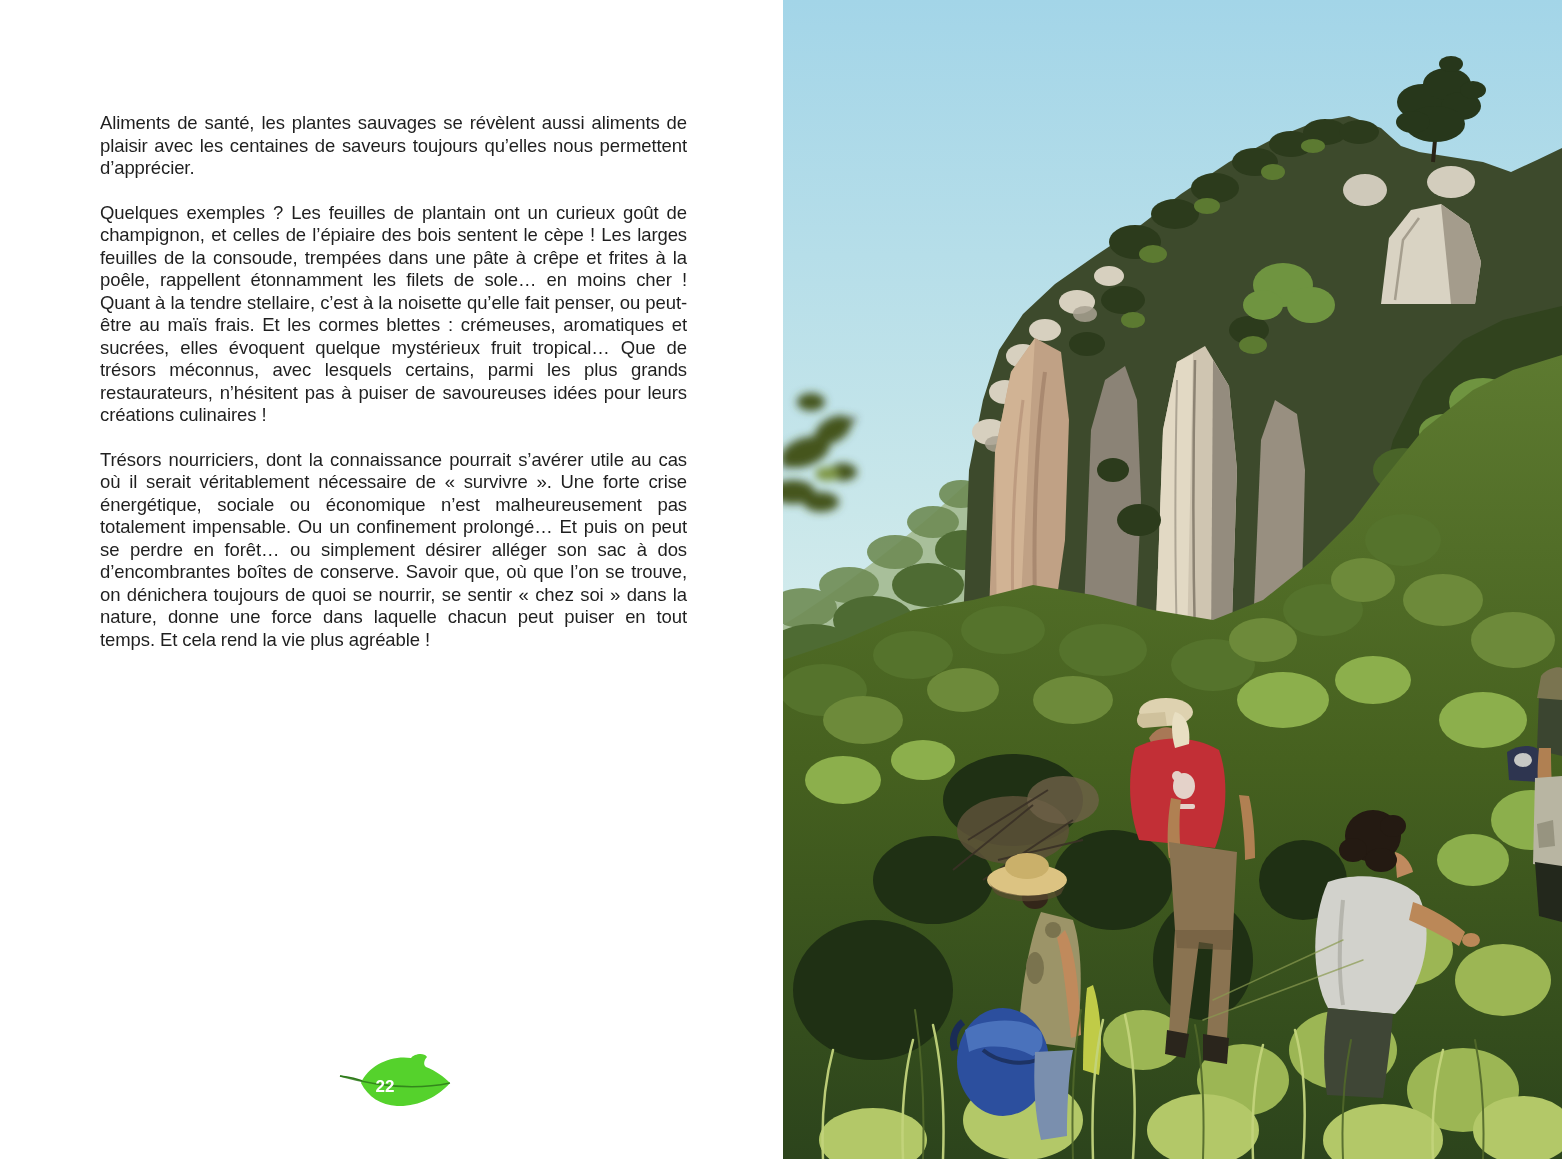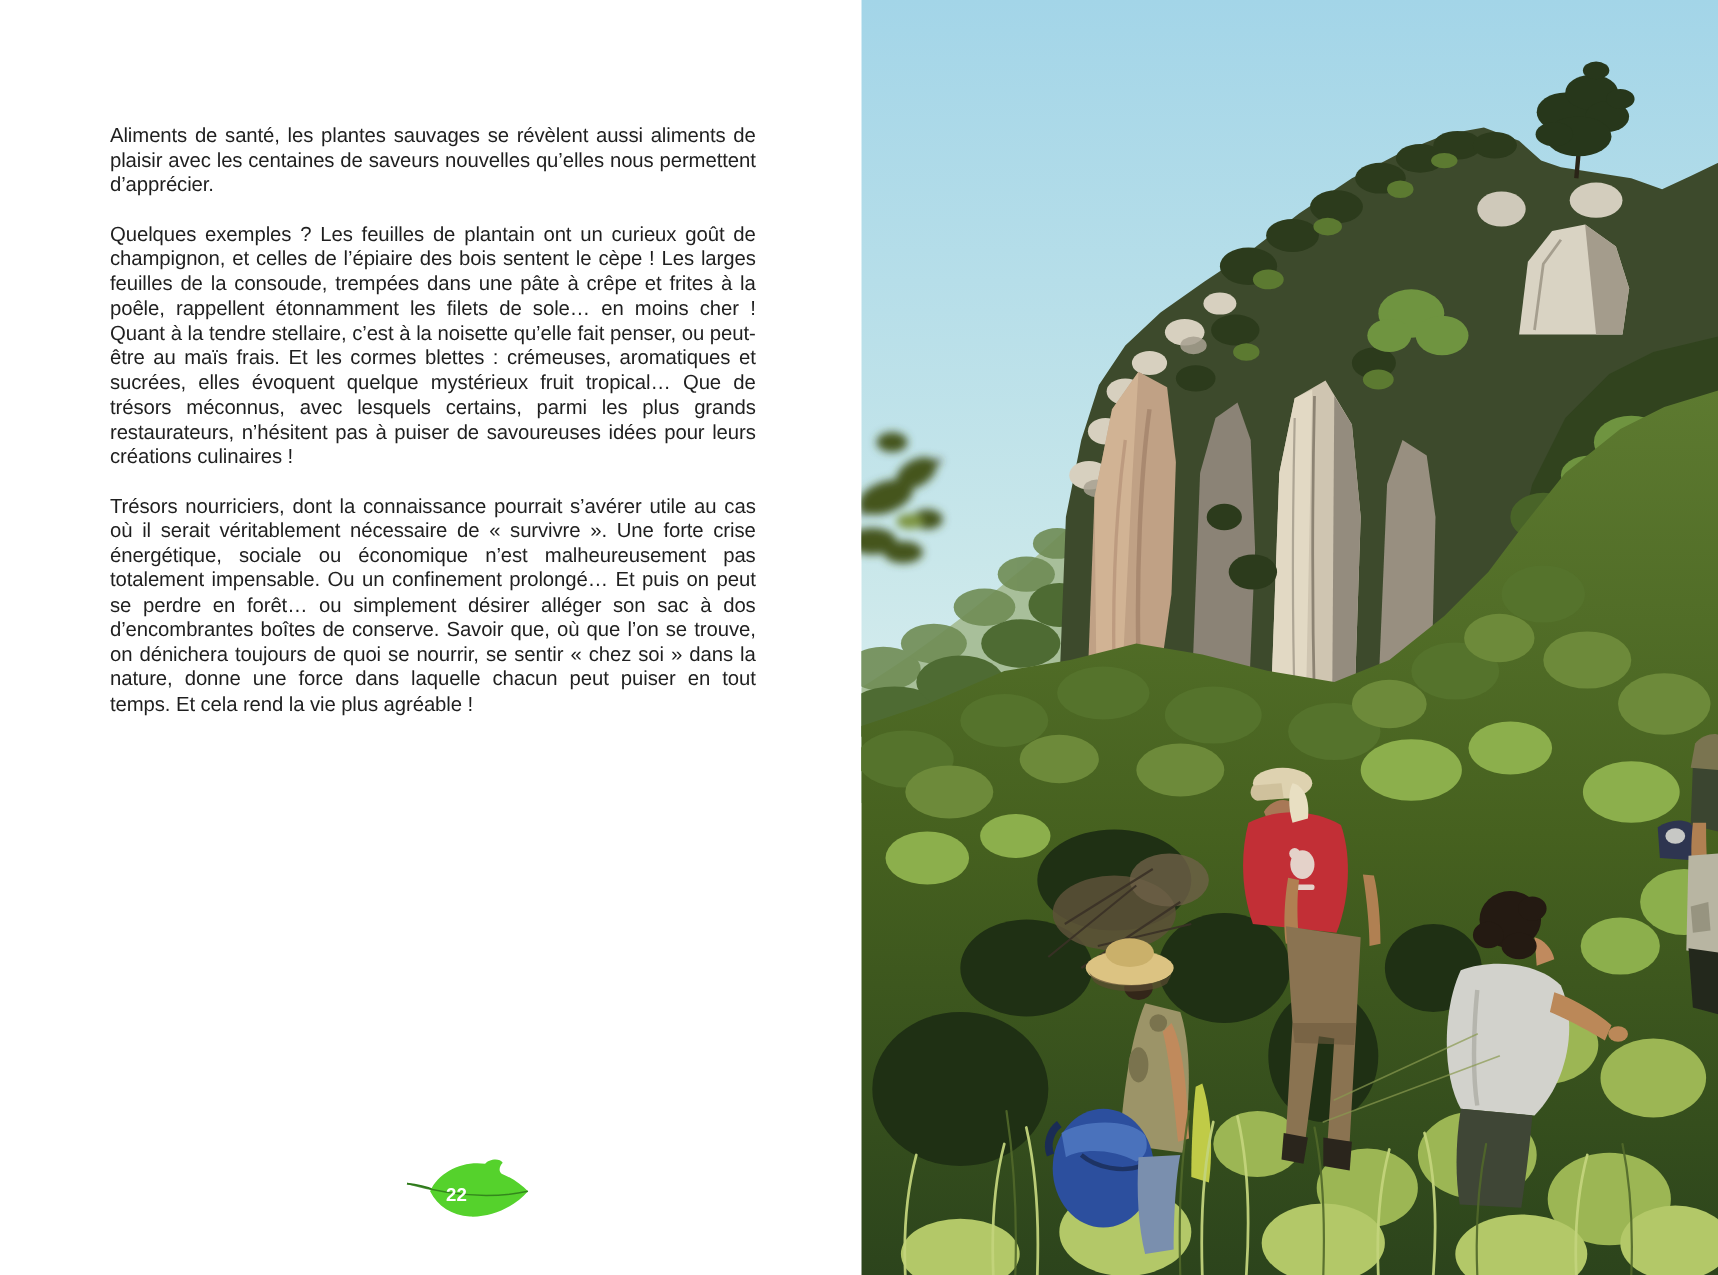--- a/index.html
+++ b/index.html
@@ -7,35 +7,35 @@
     position:relative; width:1562px; height:1159px; background:#ffffff;
     font-family:"Liberation Sans", sans-serif; overflow:hidden;
   }
   .text-block {
     position:absolute; left:100px; top:112px; width:587px;
     color:#1f1f1f; font-size:18.5px; line-height:22.5px;
     text-align:justify; letter-spacing:-0.1px;
   }
   .text-block p { margin:0 0 22px 0; hyphens:auto; }
   .leaf-pagenum {
-    position:absolute; left:368px; top:1046px; width:118px; height:70px;
+    position:absolute; left:338px; top:1046px; width:118px; height:70px;
   }
   .leaf-pagenum svg { display:block; width:100%; height:100%; }
   .photo {
     position:absolute; left:783px; top:0; width:779px; height:1159px;
   }
   .photo svg { display:block; width:779px; height:1159px; }
 </style>
 </head>
 <body>
 
 <div class="spread">
 
   <div class="text-block">
-    <p lang="fr">Aliments de santé, les plantes sauvages se révèlent aussi aliments de plaisir avec les centaines de saveurs nouvelles qu’elles nous permettent d’apprécier.</p>
+    <p lang="fr">Aliments de santé, les plantes sauvages se révèlent aussi aliments de plaisir avec les centaines de saveurs toujours qu’elles nous permettent d’apprécier.</p>
     <p lang="fr">Quelques exemples ? Les feuilles de plantain ont un curieux goût de champignon, et celles de l’épiaire des bois sentent le cèpe ! Les larges feuilles de la consoude, trempées dans une pâte à crêpe et frites à la poêle, rappellent étonnamment les filets de sole… en moins cher ! Quant à la tendre stellaire, c’est à la noisette qu’elle fait penser, ou peut-être au maïs frais. Et les cormes blettes : crémeuses, aromatiques et sucrées, elles évoquent quelque mystérieux fruit tropical… Que de trésors méconnus, avec lesquels certains, parmi les plus grands restaurateurs, n’hésitent pas à puiser de savoureuses idées pour leurs créations culinaires !</p>
     <p lang="fr">Trésors nourriciers, dont la connaissance pourrait s’avérer utile au cas où il serait véritablement nécessaire de « survivre ». Une forte crise énergétique, sociale ou économique n’est malheureusement pas totalement impensable. Ou un confinement prolongé… Et puis on peut se perdre en forêt… ou simplement désirer alléger son sac à dos d’encombrantes boîtes de conserve. Savoir que, où que l’on se trouve, on dénichera toujours de quoi se nourrir, se sentir « chez soi » dans la nature, donne une force dans laquelle chacun peut puiser en tout temps. Et cela rend la vie plus agréable !</p>
   </div>
 
   <div class="leaf-pagenum">
     <svg viewBox="0 0 118 70">
       <path d="M2,30 C 12,31 20,33 27,36" fill="none" stroke="#2e7a1a" stroke-width="1.6"></path>
       <path d="M23,37 C 31,19 53,9 73,12 C 76,8 86,6 89,11 C 86,14 85,19 88,21 C 98,25 106,31 112,37 C 100,51 79,61 59,60 C 43,59 30,51 23,37 Z" fill="#55d22c"></path>
       <path d="M2,30 C 34,39 74,45 112,37" fill="none" stroke="#2e7a1a" stroke-width="1.4" opacity="0.85"></path>
       <text x="47" y="46" font-family="Liberation Sans, sans-serif" font-size="17" font-weight="bold" fill="#ffffff" text-anchor="middle">22</text>

